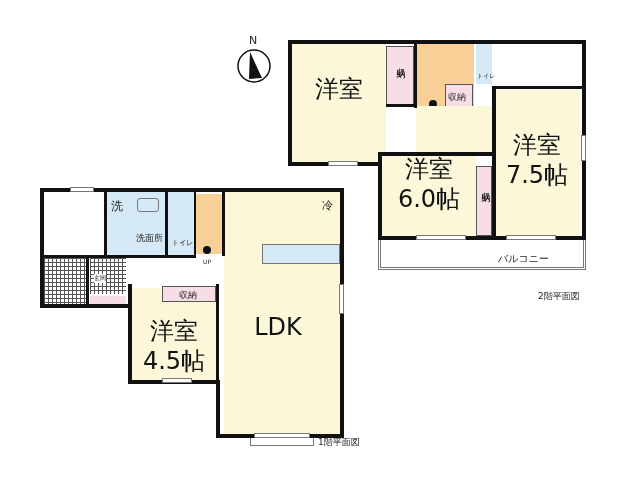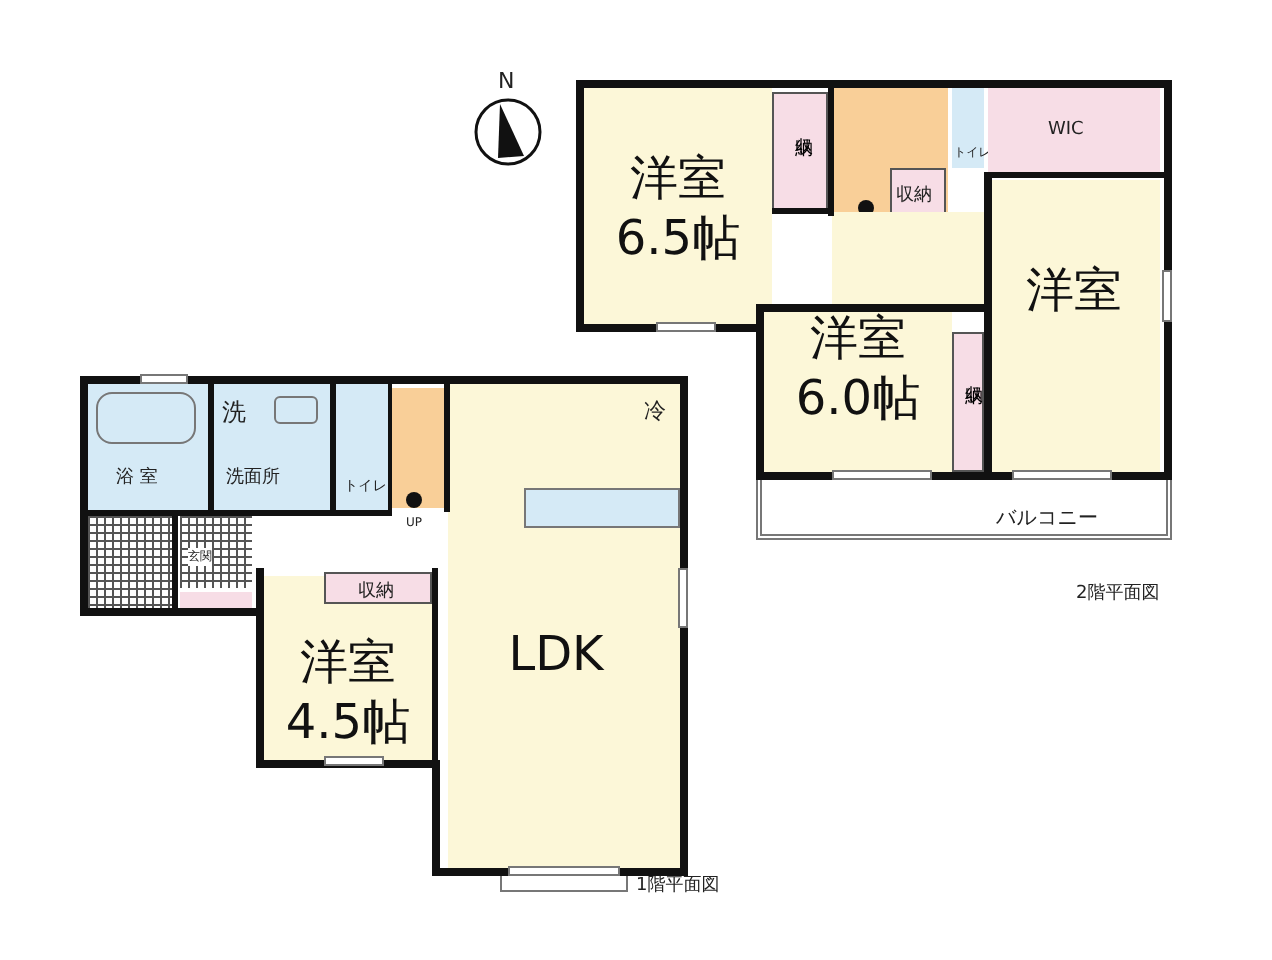--- a/index.html
+++ b/index.html
@@ -43,23 +43,20 @@
   <div class="room storage" style="left:157px;top:44px;width:28px;height:24px;">
     <div class="small" style="left:2px;top:6px;">収納</div>
   </div>
 
   <div class="room" style="left:128px;top:66px;width:78px;height:46px;"></div>
 
   <div class="room wet" style="left:188px;top:4px;width:16px;height:40px;">
     <div class="tiny" style="left:1px;top:28px;">トイレ</div>
   </div>
 
-  <div class="room" style="left:206px;top:4px;width:86px;height:44px;background:#f7dde6;">
-    <div class="small" style="left:30px;top:16px;">WIC</div>
-  </div>
 
   <div class="room" style="left:206px;top:50px;width:86px;height:146px;"></div>
 
   <div class="room" style="left:94px;top:116px;width:94px;height:80px;"></div>
   <div class="room storage" style="left:188px;top:126px;width:16px;height:70px;">
     <div class="vert" style="position:absolute;left:2px;top:18px;">収納</div>
   </div>
 
   <div class="wall" style="left:0;top:0;width:298px;height:4px;"></div>
   <div class="wall" style="left:294px;top:0;width:4px;height:200px;"></div>
@@ -76,43 +73,39 @@
   <div class="window" style="left:40px;top:121px;width:30px;height:5px;"></div>
   <div class="window" style="left:128px;top:195px;width:50px;height:5px;"></div>
   <div class="window" style="left:218px;top:195px;width:50px;height:5px;"></div>
   <div class="window" style="left:293px;top:95px;width:5px;height:26px;"></div>
 
   <div class="balcony" style="left:90px;top:200px;width:208px;height:30px;border-top:none;"></div>
   <div class="small" style="left:210px;top:212px;font-size:10px;">バルコニー</div>
 
   <div class="big" style="left:4px;top:34px;width:94px;">
     <div>洋室</div>
-      <div>6.5帖</div>
   </div>
   <div class="big" style="left:94px;top:114px;width:94px;">
     <div>洋室</div>
       <div>6.0帖</div>
   </div>
   <div class="big" style="left:206px;top:90px;width:86px;">
     <div>洋室</div>
+      <div>7.5帖</div>
   </div>
   <div class="small" style="left:250px;top:250px;font-size:9px;">2階平面図</div>
 </div>
 
 <div class="abs" style="left:40px;top:188px;width:320px;height:262px;">
 
-  <div class="room wet" style="left:4px;top:4px;width:60px;height:64px;">
-    <div class="abs" style="left:4px;top:4px;width:50px;height:26px;border:1px solid #777;border-radius:8px;"></div>
-    <div class="small" style="left:14px;top:40px;">浴 室</div>
-  </div>
 
   <div class="room wet" style="left:67px;top:4px;width:58px;height:64px;">
     <div class="small" style="left:4px;top:6px;font-size:12px;">洗</div>
     <div class="abs" style="left:30px;top:6px;width:22px;height:14px;border:1px solid #777;border-radius:3px;"></div>
-    <div class="small" style="left:6px;top:40px;">洗面所</div>
+    <div class="small" style="left:29px;top:40px;">洗面所</div>
   </div>
 
   <div class="room wet" style="left:128px;top:4px;width:26px;height:64px;">
     <div class="tiny" style="left:4px;top:46px;font-size:7px;">トイレ</div>
   </div>
 
   <div class="room stairs" style="left:156px;top:6px;width:26px;height:60px;"></div>
   <div class="dot" style="left:163px;top:58px;"></div>
   <div class="tiny" style="left:163px;top:70px;">UP</div>
 

